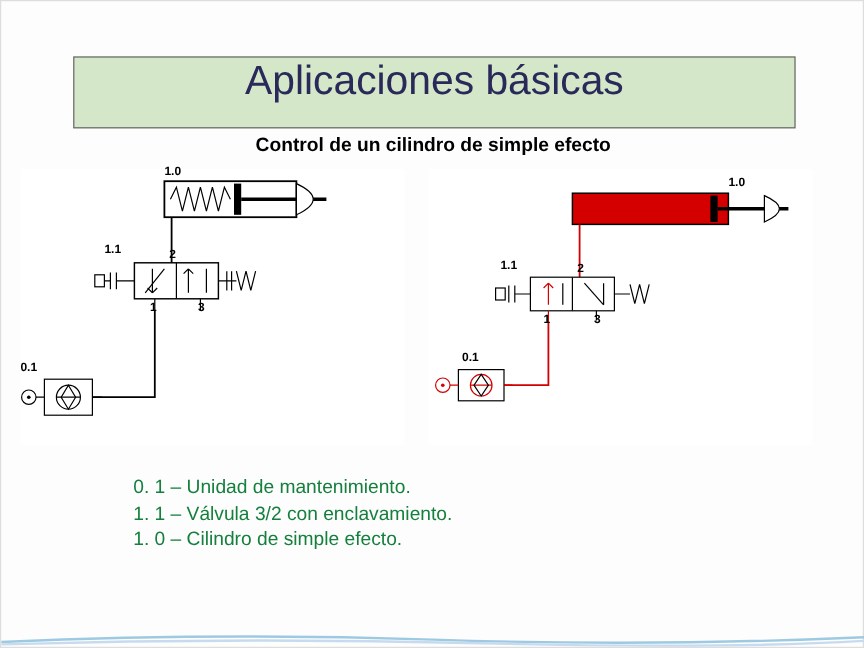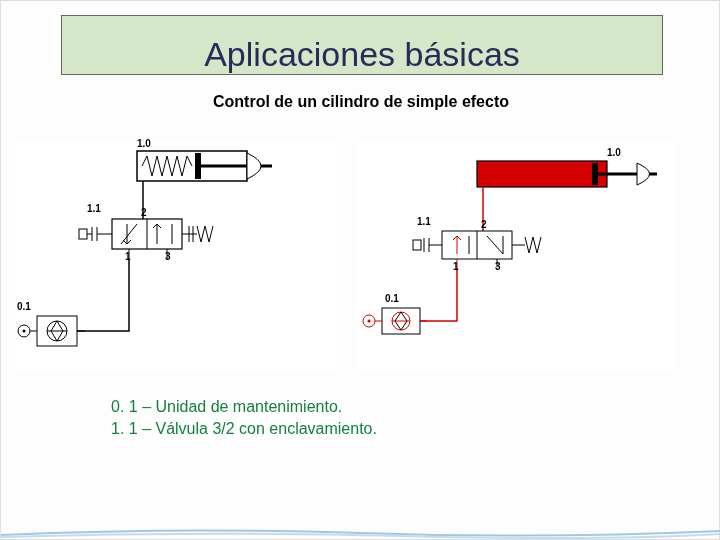--- a/index.html
+++ b/index.html
@@ -1,19 +1,19 @@
 <!DOCTYPE html>
 <html><head>
 <meta charset="utf-8">
 <style>
   html,body{margin:0;padding:0;width:720px;height:540px;font-family:Arial,Helvetica,sans-serif;background:#fdfdfd;overflow:hidden}
   .slide{position:relative;width:720px;height:540px;box-sizing:border-box;border:1px solid #ddd}
-  .title-box{position:absolute;left:60px;top:14px;width:600px;height:58px;background:#d4e7c8;border:1px solid #666;display:flex;align-items:flex-end;justify-content:center}
+  .title-box{position:absolute;left:60px;top:46px;width:600px;height:58px;background:#d4e7c8;border:1px solid #666;display:flex;align-items:flex-start;justify-content:center}
   .title-box span{font-size:34px;font-weight:400;color:#2a2a5a}
-  .subtitle{position:absolute;left:0;top:92px;width:720px;text-align:center;font-weight:700;font-size:16px;color:#000}
+  .subtitle{position:absolute;left:0;top:112px;width:720px;text-align:center;font-weight:700;font-size:16px;color:#000}
   .diagram-row{position:absolute;left:16px;top:140px;width:660px;height:230px;display:flex;justify-content:space-between}
   .panel{width:320px;height:230px;position:relative;background:#fff}
   .legend{position:absolute;left:110px;top:395px;width:380px;font-size:16px;color:#15803d;line-height:1.35}
   .lbl{position:absolute;font-size:10px;font-family:Arial;color:#000;font-weight:700}
   .footer-deco{position:absolute;left:0;bottom:0;width:720px;height:14px}
 </style>
 </head>
 <body>
 
 <div class="slide">
@@ -134,20 +134,21 @@
       <span class="lbl" style="left:28px;top:152px">0.1</span>
       <span class="lbl" style="left:124px;top:78px">2</span>
       <span class="lbl" style="left:96px;top:120px">1</span>
       <span class="lbl" style="left:138px;top:120px">3</span>
     </div>
   </div>
 
   <div class="legend">
     <div>0. 1 – Unidad de mantenimiento.</div>
     <div style="text-align:justify">1. 1 – Válvula 3/2 con enclavamiento.</div>
+    <div>1. 0 – Cilindro de simple efecto.</div>
   </div>
 
   <svg class="footer-deco" viewBox="0 0 720 14" preserveAspectRatio="none">
     <path d="M0 10 Q180 2 360 8 T720 6" stroke="#9ecae1" stroke-width="2" fill="none"></path>
     <path d="M0 12 Q200 6 400 11 T720 9" stroke="#c6dbef" stroke-width="2" fill="none"></path>
   </svg>
 
 </div>
 
 </body></html>

